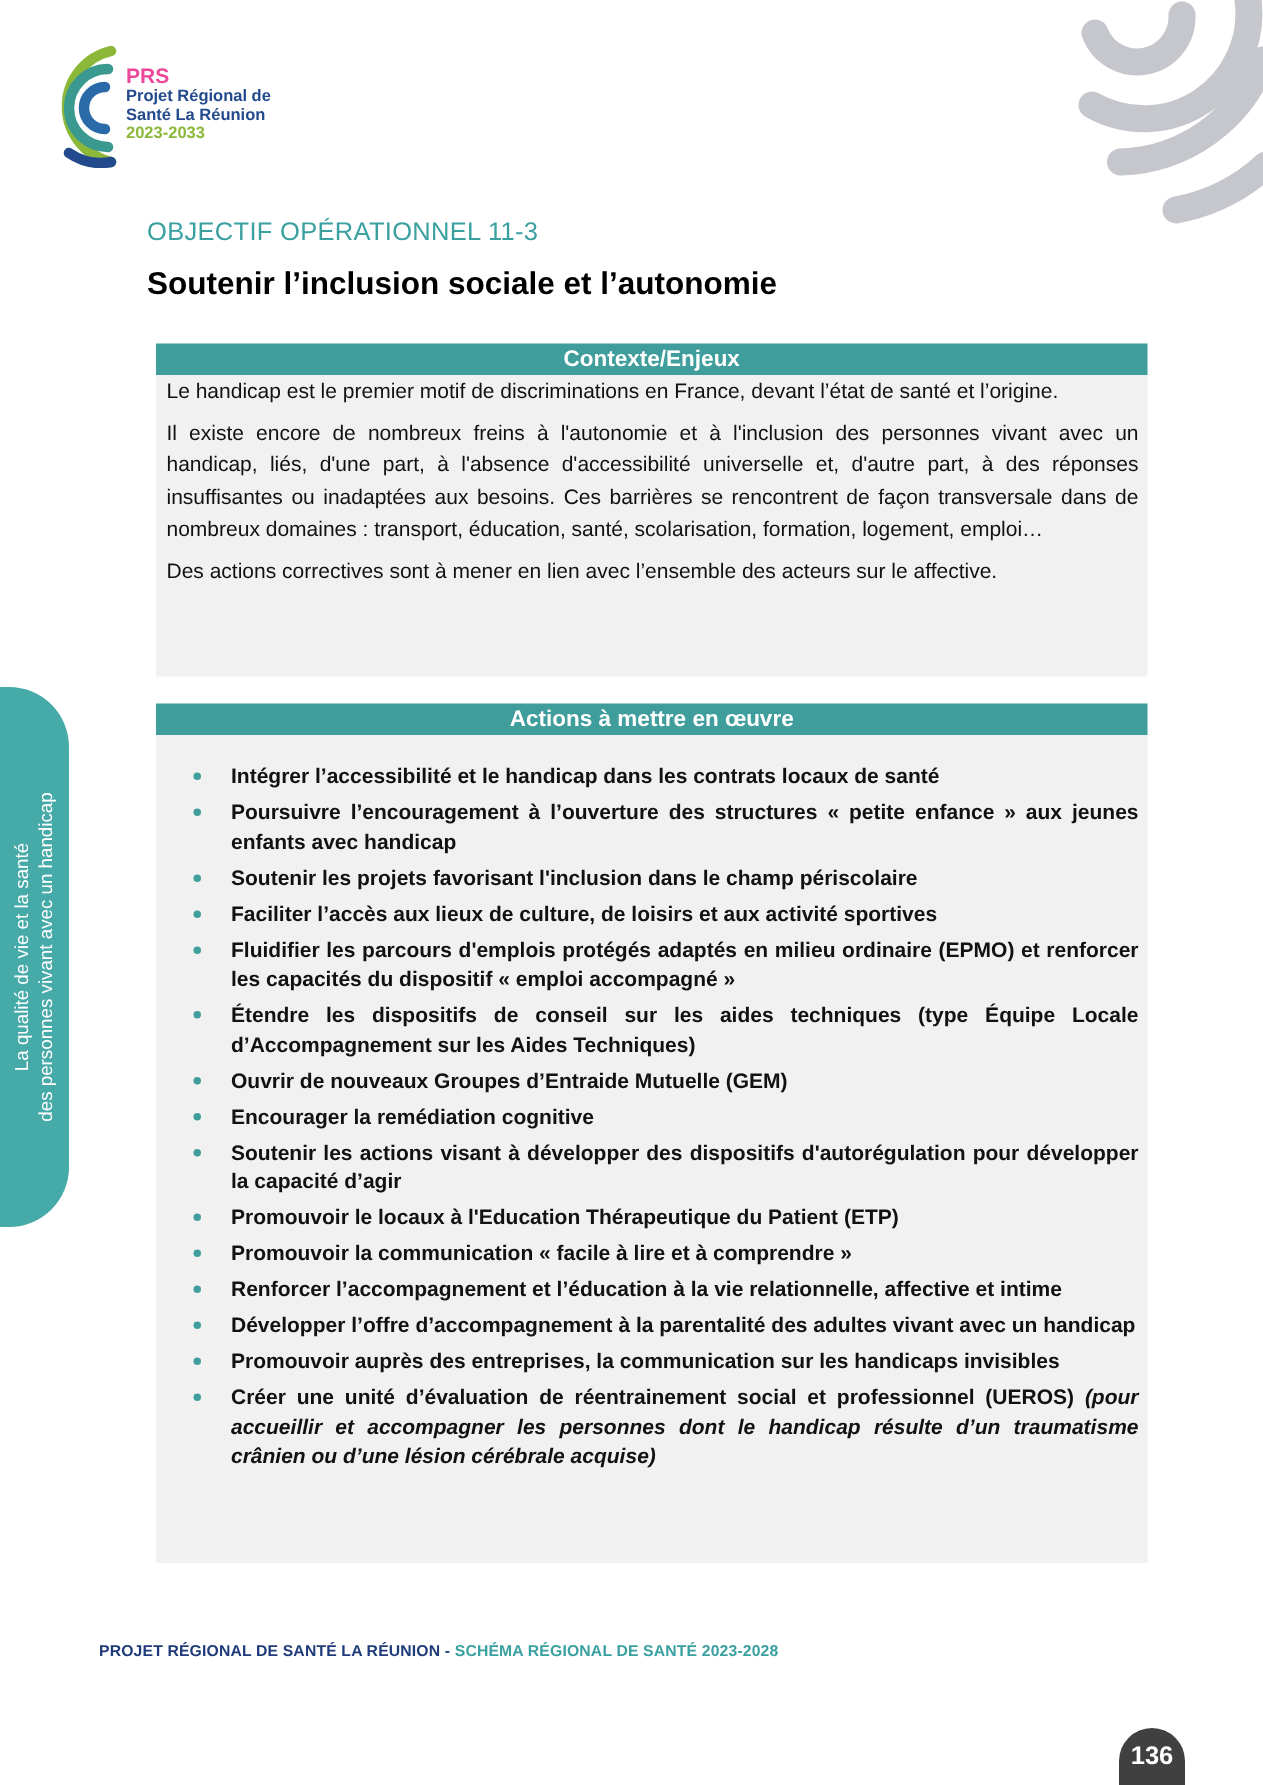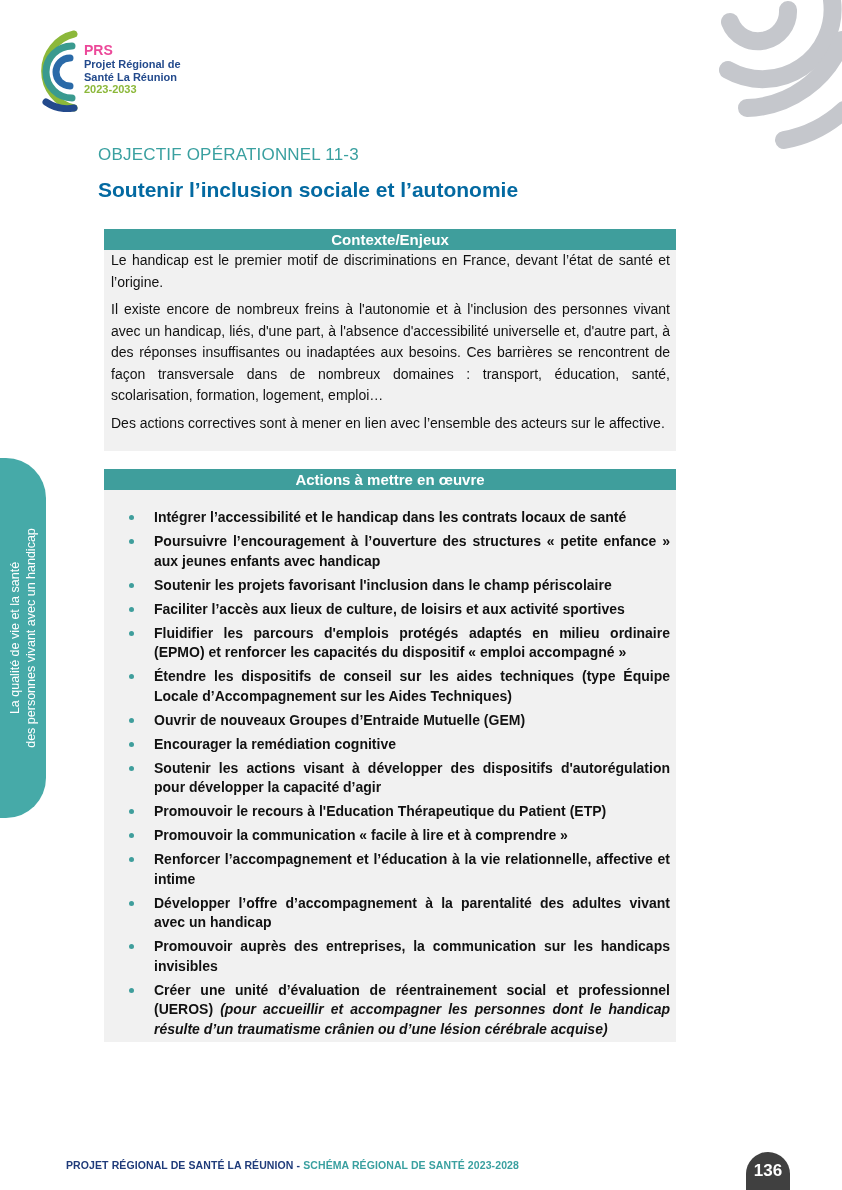--- a/index.html
+++ b/index.html
@@ -15,35 +15,35 @@
   .logo-text { position: absolute; left: 58px; top: 14px; line-height: 1.15; }
   .logo-prs { font-weight: bold; font-size: 14px; color: #ec4899; }
   .logo-sub { font-size: 11px; font-weight: bold; color: #234a8c; }
   .logo-years { font-size: 11px; font-weight: bold; color: #8cb83a; }
 
   
   .deco { position: absolute; right: 0; top: 0; width: 150px; height: 160px; }
 
   
   .obj-title { position: absolute; left: 98px; top: 145px; font-size: 17px; color: #3aa0a0; letter-spacing: 0.2px; }
-  .obj-sub { position: absolute; left: 98px; top: 178px; font-size: 21px; font-weight: bold; color: #0369a1; }
+  .obj-sub { position: absolute; left: 98px; top: 178px; font-size: 21px; font-weight: bold; color: #000000; }
 
   
   .side-tab {
     position: absolute; left: 0; top: 458px; width: 46px; height: 360px;
     background: #46aaa8; border-radius: 0 40px 40px 0;
   }
   .side-tab-text {
     position: absolute; left: 50%; top: 50%;
     transform: translate(-50%, -50%) rotate(-90deg);
     white-space: nowrap; color: #fff; font-size: 12.5px; text-align: center; line-height: 1.3;
   }
 
   
-  .panel { position: absolute; left: 104px; width: 572px; background: #f1f1f1; }
+  .panel { position: absolute; left: 104px; width: 661px; background: #f1f1f1; }
   .panel-head {
     background: #3f9e9c; color: #fff; font-weight: bold; text-align: center;
     font-size: 15px; height: 21px; line-height: 21px;
   }
   .ctx { top: 229px; height: 222px; }
   .ctx-body { padding: 0 6px 0 7px; font-size: 14px; line-height: 21.5px; text-align: justify; }
   .ctx-body p { margin: 0 0 6px 0; }
 
   .act { top: 469px; height: 573px; }
   .act ul { list-style: none; margin: 0; padding: 18px 6px 0 50px; }
@@ -51,21 +51,21 @@
     position: relative; font-weight: bold; font-size: 14px; line-height: 19.5px;
     text-align: justify; margin-bottom: 4.5px;
   }
   .act li .bullet {
     position: absolute; left: -25px; top: 7px; width: 5px; height: 5px;
     border-radius: 50%; background: #3f9e9c;
   }
   .act li .it { font-style: italic; }
 
   
-  .footer { position: absolute; left: 66px; top: 1159px; font-size: 10.5px; font-weight: bold; letter-spacing: 0.1px; }
+  .footer { position: absolute; left: 66px; top: 1095px; font-size: 10.5px; font-weight: bold; letter-spacing: 0.1px; }
   .footer .a { color: #1f3b7a; }
   .footer .b { color: #3aa0a0; }
   .page-badge {
     position: absolute; left: 746px; top: 1152px; width: 44px; height: 38px;
     background: #404040; border-radius: 22px 22px 0 0;
     color: #fff; font-weight: bold; font-size: 17px; text-align: center; line-height: 38px;
   }
 </style>
 </head>
 <body>
@@ -118,21 +118,21 @@
   <ul>
     <li><span class="bullet"></span><span>Intégrer l’accessibilité et le handicap dans les contrats locaux de santé</span></li>
     <li><span class="bullet"></span><span>Poursuivre l’encouragement à l’ouverture des structures « petite enfance » aux jeunes enfants avec handicap</span></li>
     <li><span class="bullet"></span><span>Soutenir les projets favorisant l'inclusion dans le champ périscolaire</span></li>
     <li><span class="bullet"></span><span>Faciliter l’accès aux lieux de culture, de loisirs et aux activité sportives</span></li>
     <li><span class="bullet"></span><span>Fluidifier les parcours d'emplois protégés adaptés en milieu ordinaire (EPMO) et renforcer les capacités du dispositif « emploi accompagné »</span></li>
     <li><span class="bullet"></span><span>Étendre les dispositifs de conseil sur les aides techniques (type Équipe Locale d’Accompagnement sur les Aides Techniques)</span></li>
     <li><span class="bullet"></span><span>Ouvrir de nouveaux Groupes d’Entraide Mutuelle (GEM)</span></li>
     <li><span class="bullet"></span><span>Encourager la remédiation cognitive</span></li>
     <li><span class="bullet"></span><span>Soutenir les actions visant à développer des dispositifs d'autorégulation pour développer la capacité d’agir</span></li>
-    <li><span class="bullet"></span><span>Promouvoir le recours à l'Education Thérapeutique du Patient (ETP)</span></li>
+    <li><span class="bullet"></span><span>Promouvoir le locaux à l'Education Thérapeutique du Patient (ETP)</span></li>
     <li><span class="bullet"></span><span>Promouvoir la communication « facile à lire et à comprendre »</span></li>
     <li><span class="bullet"></span><span>Renforcer l’accompagnement et l’éducation à la vie relationnelle, affective et intime</span></li>
     <li><span class="bullet"></span><span>Développer l’offre d’accompagnement à la parentalité des adultes vivant avec un handicap</span></li>
     <li><span class="bullet"></span><span>Promouvoir auprès des entreprises, la communication sur les handicaps invisibles</span></li>
     <li><span class="bullet"></span><span>Créer une unité d’évaluation de réentrainement social et professionnel (UEROS)</span> <span class="it">(pour accueillir et accompagner les personnes dont le handicap résulte d’un traumatisme crânien ou d’une lésion cérébrale acquise)</span></li>
   </ul>
 </div>
 
 <div class="footer">
   <span class="a">PROJET RÉGIONAL DE SANTÉ LA RÉUNION - </span><span class="b">SCHÉMA RÉGIONAL DE SANTÉ 2023-2028</span>

